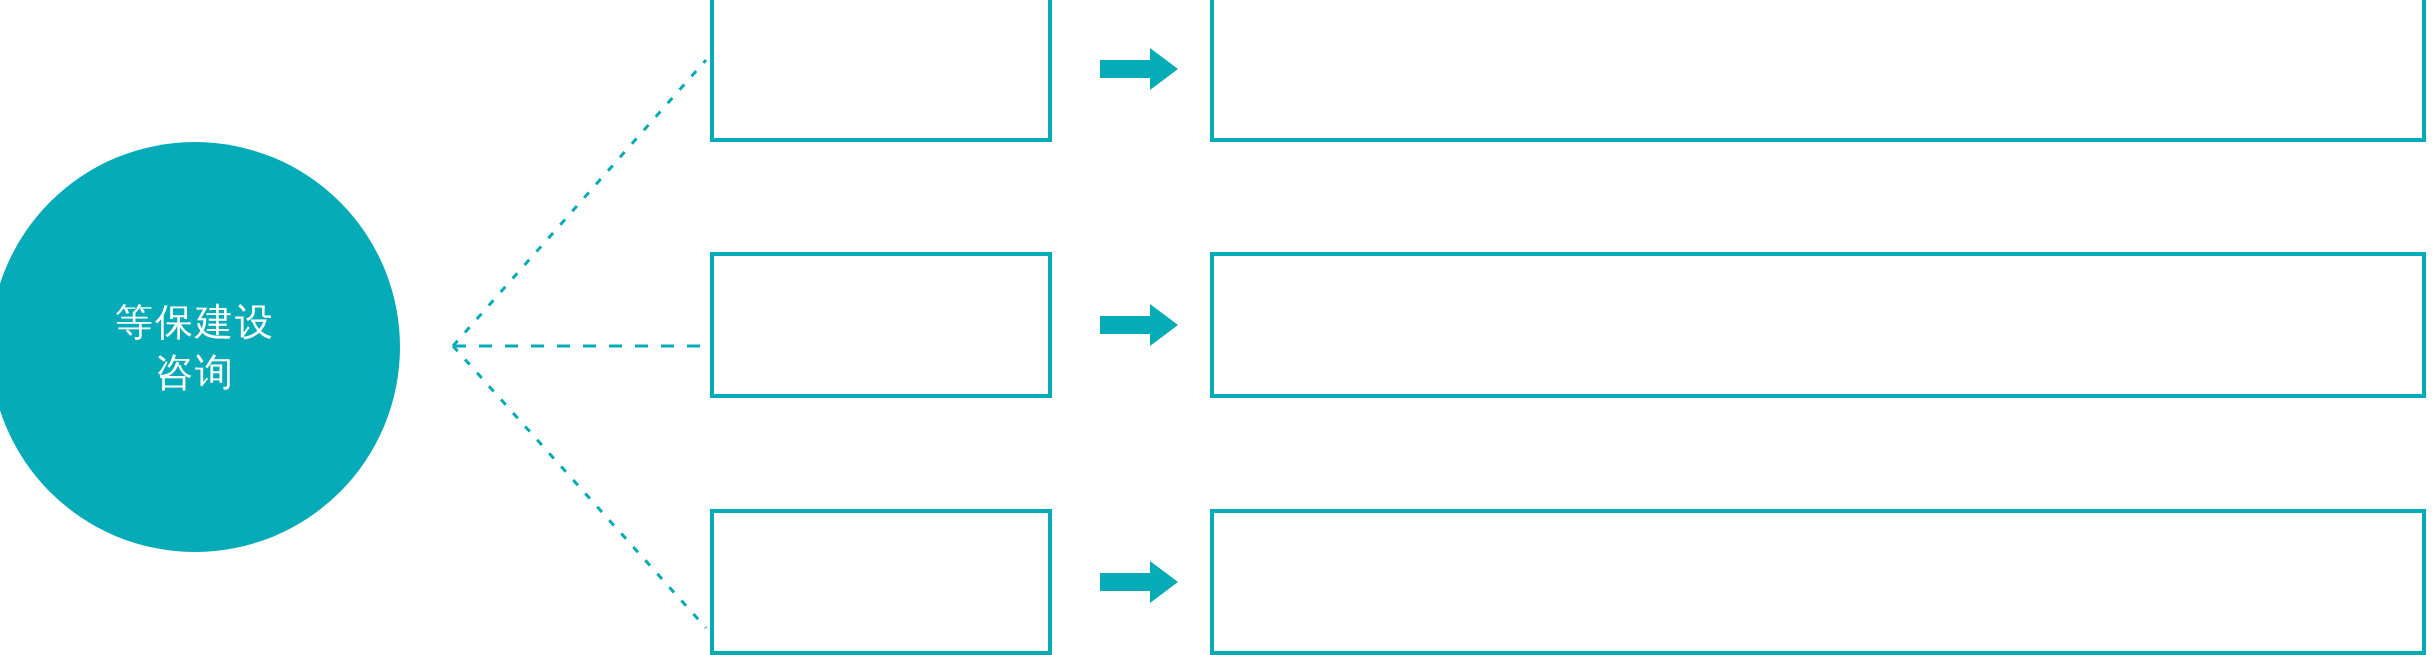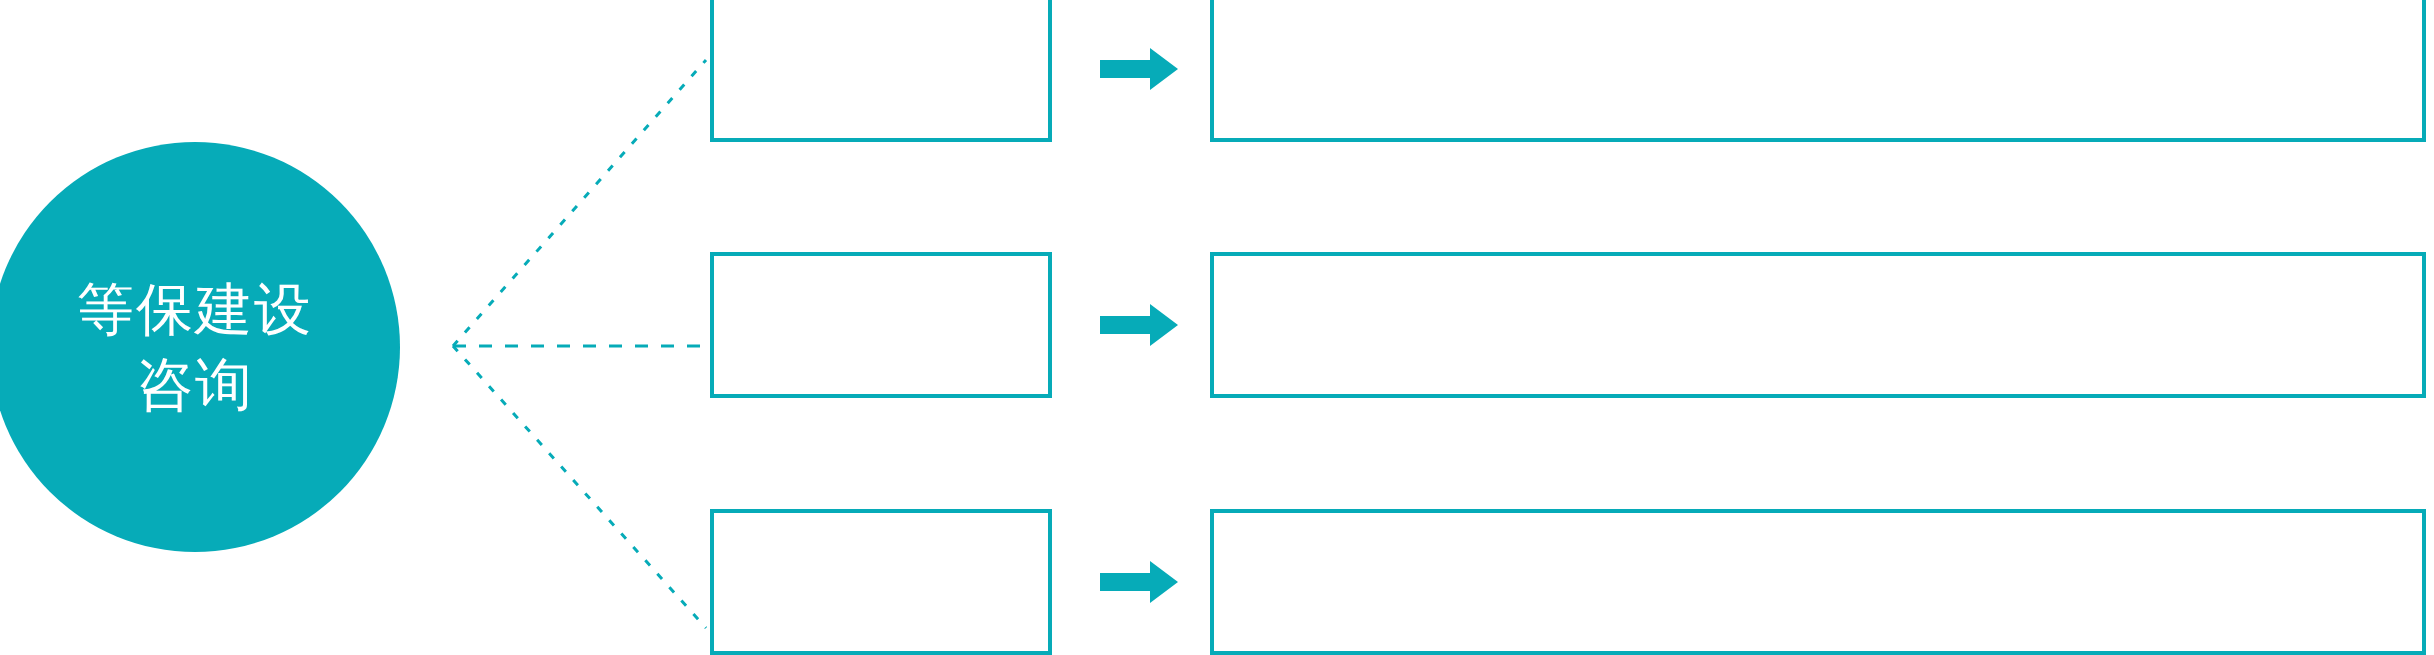--- a/index.html
+++ b/index.html
@@ -39,21 +39,21 @@
     border-radius: 50%;
     background: #06abb8;
     display: flex;
     flex-direction: column;
     align-items: center;
     justify-content: center;
     box-sizing: border-box;
   }
   #hub-circle .hub-line {
     color: #ffffff;
-    font-size: 57px;
+    font-size: 38px;
     line-height: 1.32;
     letter-spacing: 2px;
     font-weight: 400;
     text-align: center;
     white-space: nowrap;
   }
 
   
   .row {
     position: absolute;

